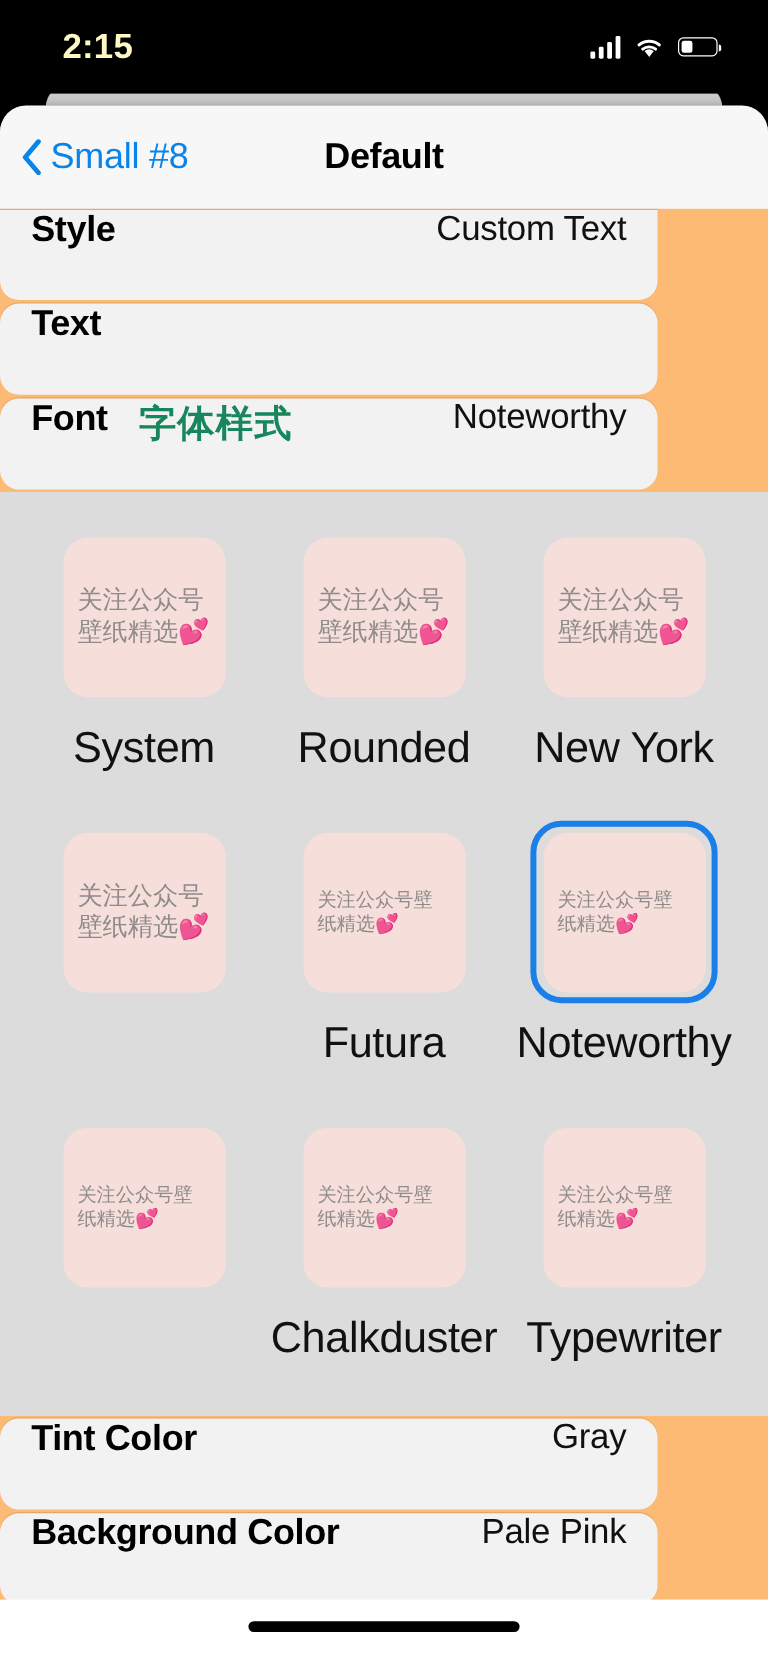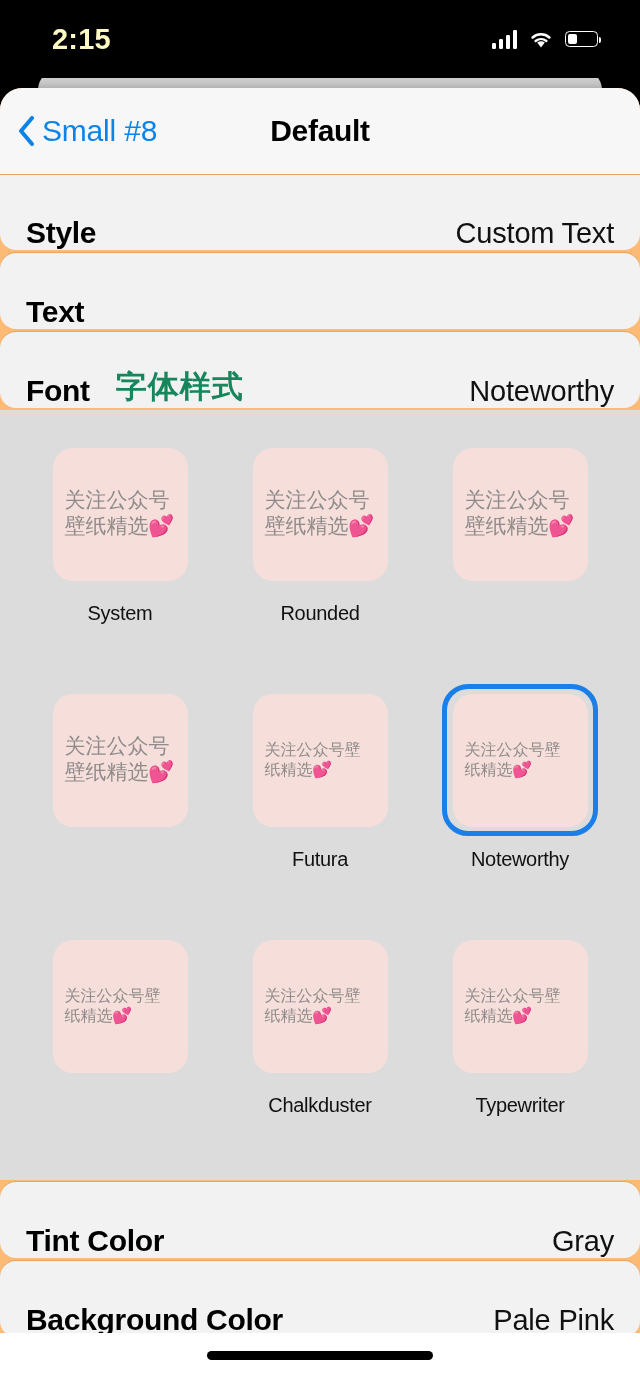--- a/index.html
+++ b/index.html
@@ -93,24 +93,24 @@
   }
   #nav-title {
     width:100%; text-align:center;
     font-size:30px; font-weight:bold; color:#000;
     letter-spacing:-0.3px;
   }
 
   
   .row {
     position:relative;
-    width:640px;
+    width:548px;
     background:#f2f2f2;
     border-radius:16px;
-    display:flex; align-items:flex-end;
+    display:flex; align-items:flex-start;
     padding:0 26px;
     box-shadow:0 -1px 0 rgba(0,0,0,0.10);
   }
   .row-label {
     font-size:30px; font-weight:bold; color:#000;
     letter-spacing:-0.3px;
   }
   .row-value {
     margin-left:auto;
     font-size:29px; color:#111;
@@ -171,21 +171,21 @@
     word-break:break-all;
     text-align:left;
     width:100%;
     font-family:"DejaVu Sans", sans-serif;
   }
   .size-lg .tile-text { font-size:21px; }
   .size-sm .tile-text { font-size:16px; }
   .heart { color:#ef3a8e; }
   .font-name {
     margin-top:12px;
-    font-size:20px; color:#111;
+    font-size:36px; color:#111;
     letter-spacing:-0.3px;
     white-space:nowrap;
   }
 
   
   #row-tint { height:76px; margin-top:2px; }
   #row-bg   { height:76px; margin-top:3px; }
 
   
   #home-area {
@@ -278,20 +278,21 @@
             </div>
           </div>
           <div class="font-name">Rounded</div>
         </div>
         <div class="font-cell size-lg">
           <div class="tile-wrap">
             <div class="tile">
               <div class="tile-text">关注公众号壁纸精选<span class="heart">💕</span></div>
             </div>
           </div>
+          <div class="font-name">New York</div>
         </div>
       </div>
 
       <div class="grid-row">
         <div class="font-cell size-lg">
           <div class="tile-wrap">
             <div class="tile">
               <div class="tile-text">关注公众号壁纸精选<span class="heart">💕</span></div>
             </div>
           </div>

